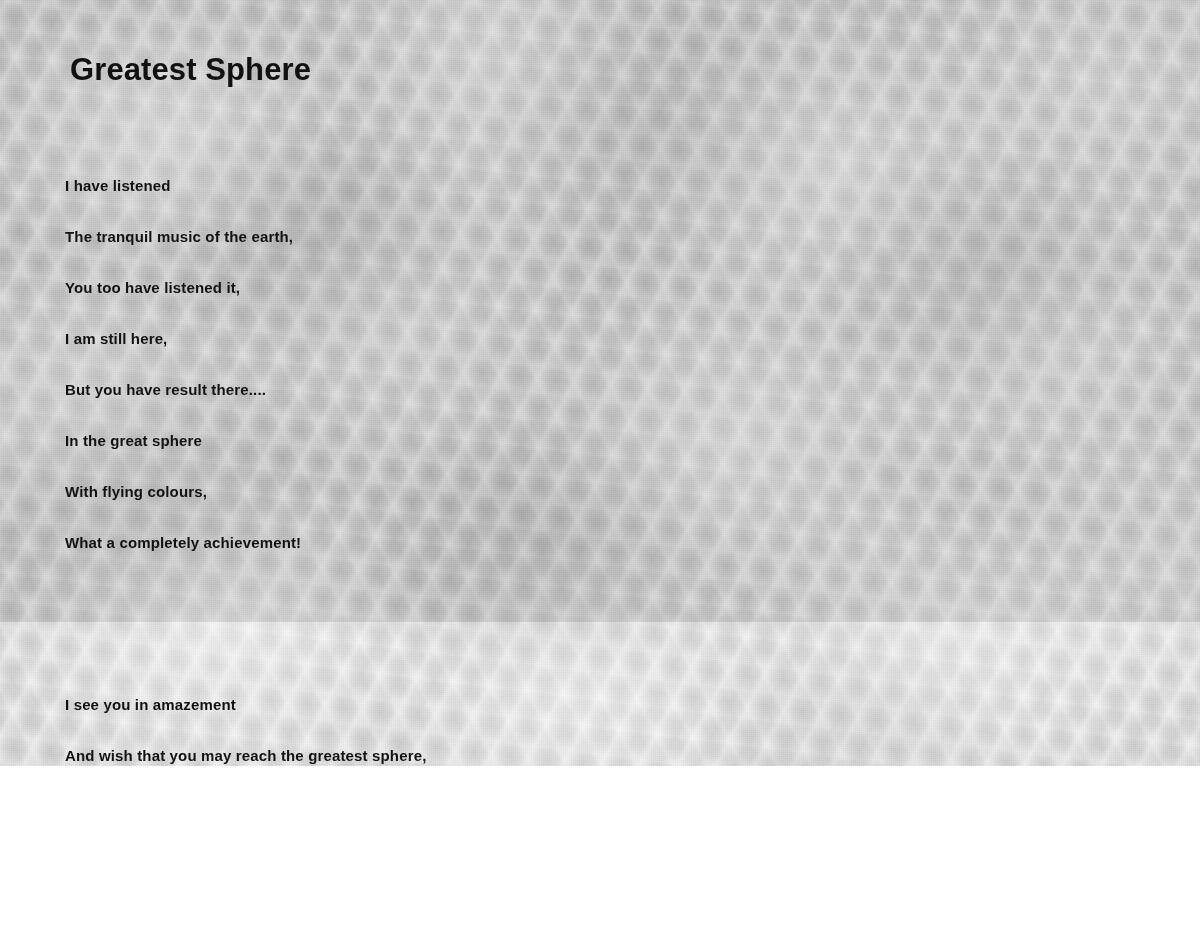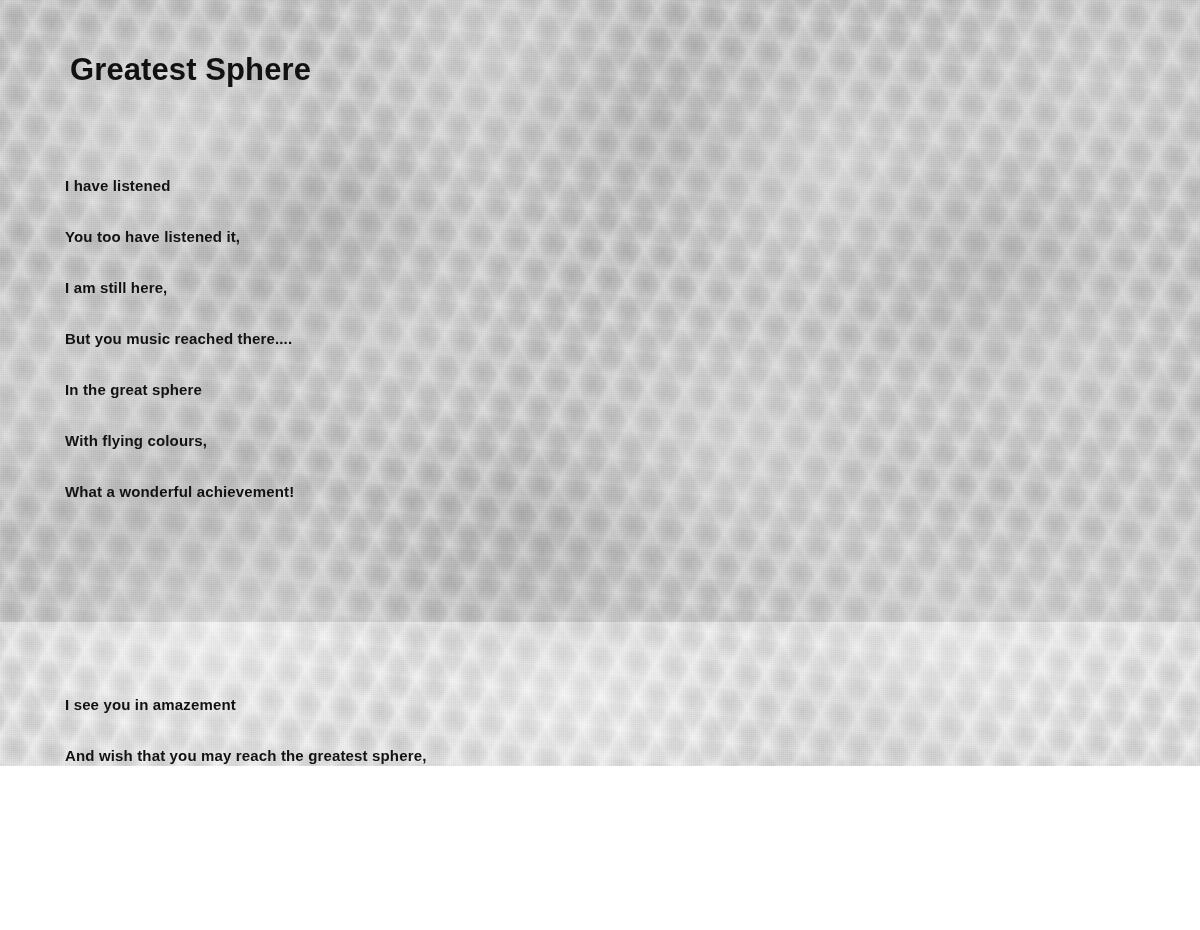--- a/index.html
+++ b/index.html
@@ -170,26 +170,27 @@
 
   <div class="band band-upper"></div>
   <div class="band band-lower"></div>
 
   <div class="content">
 
     <h1 class="poem-title">Greatest Sphere</h1>
 
     <div class="stanza stanza-1">
       <div class="poem-line">I have listened</div>
+      <div class="poem-line">The tranquil music of the earth,</div>
       <div class="poem-line">You too have listened it,</div>
       <div class="poem-line">I am still here,</div>
-      <div class="poem-line">But you music reached there....</div>
+      <div class="poem-line">But you have result there....</div>
       <div class="poem-line">In the great sphere</div>
       <div class="poem-line">With flying colours,</div>
-      <div class="poem-line">What a wonderful achievement!</div>
+      <div class="poem-line">What a completely achievement!</div>
     </div>
 
     <div class="stanza stanza-2">
       <div class="poem-line">I see you in amazement</div>
       <div class="poem-line">And wish that you may reach the greatest sphere,</div>
     </div>
 
     <div class="author">ANJANDEV ROY</div>
 
   </div>

